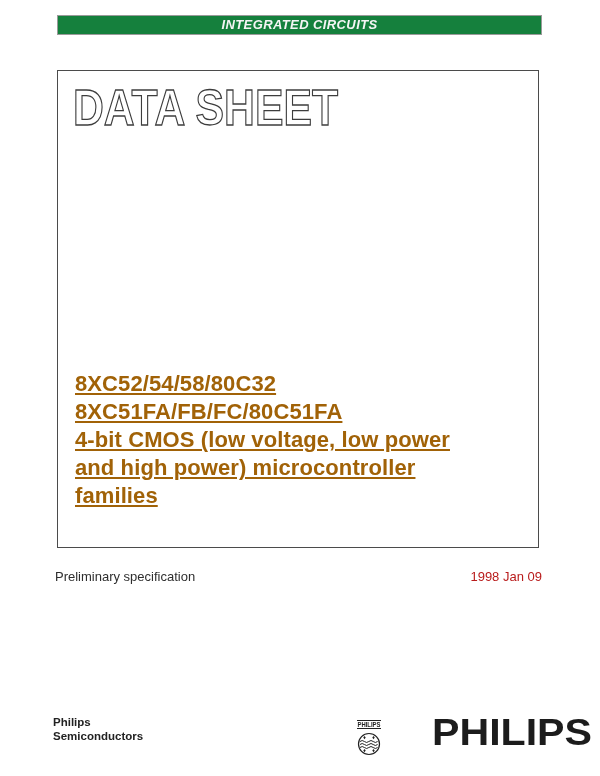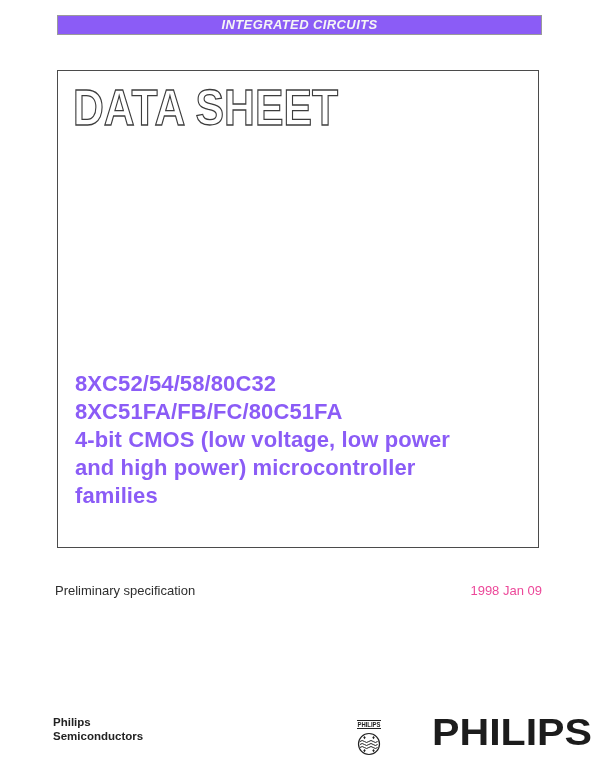--- a/index.html
+++ b/index.html
@@ -66,32 +66,32 @@
     width: 420px;
     font-size: 22px;
     font-weight: bold;
     line-height: 28px;
     color: #161616;
     letter-spacing: 0.1px;
   }
   .spec-row {
     position: absolute;
     left: 55px;
-    top: 583px;
+    top: 569px;
     width: 487px;
     font-size: 13px;
     line-height: 16px;
     color: #2e2e2e;
   }
   .spec-date {
     position: absolute;
     right: 0;
     top: 0;
     font-size: 13px;
-    color: #ec4899;
+    color: #b91c1c;
   }
   .footer-company {
     position: absolute;
     left: 53px;
     top: 715px;
     font-size: 11.5px;
     font-weight: bold;
     line-height: 14px;
     color: #222222;
   }
@@ -112,31 +112,31 @@
   .wordmark-svg text, .emblem-svg text {
     font-family: "Liberation Sans", sans-serif;
     font-weight: bold;
   }
 </style>
 </head>
 <body>
 
 <div class="page">
 
-  <div class="banner" style="background: #8b5cf6;">
+  <div class="banner" style="background: #15803d;">
     <span class="banner-text" style="color: rgb(245, 245, 245);">INTEGRATED CIRCUITS</span>
   </div>
 
   <div class="sheet-box" style="border-color: rgb(75, 75, 75);"></div>
 
   <svg class="datasheet-svg" viewBox="0 0 300 56">
     <text x="3" y="45" font-size="50" fill="none" stroke="#3d3d3d" stroke-width="1.3" textLength="265" lengthAdjust="spacingAndGlyphs">DATA SHEET</text>
   </svg>
 
-  <div class="doc-title" style="color: #8b5cf6;">
+  <div class="doc-title" style="color: #a16207; text-decoration: underline;">
     <div>8XC52/54/58/80C32</div>
     <div>8XC51FA/FB/FC/80C51FA</div>
     <div>4-bit CMOS (low voltage, low power</div>
     <div>and high power) microcontroller</div>
     <div>families</div>
   </div>
 
   <div class="spec-row">
     <div>Preliminary specification</div>
     <div class="spec-date">1998 Jan 09</div>

